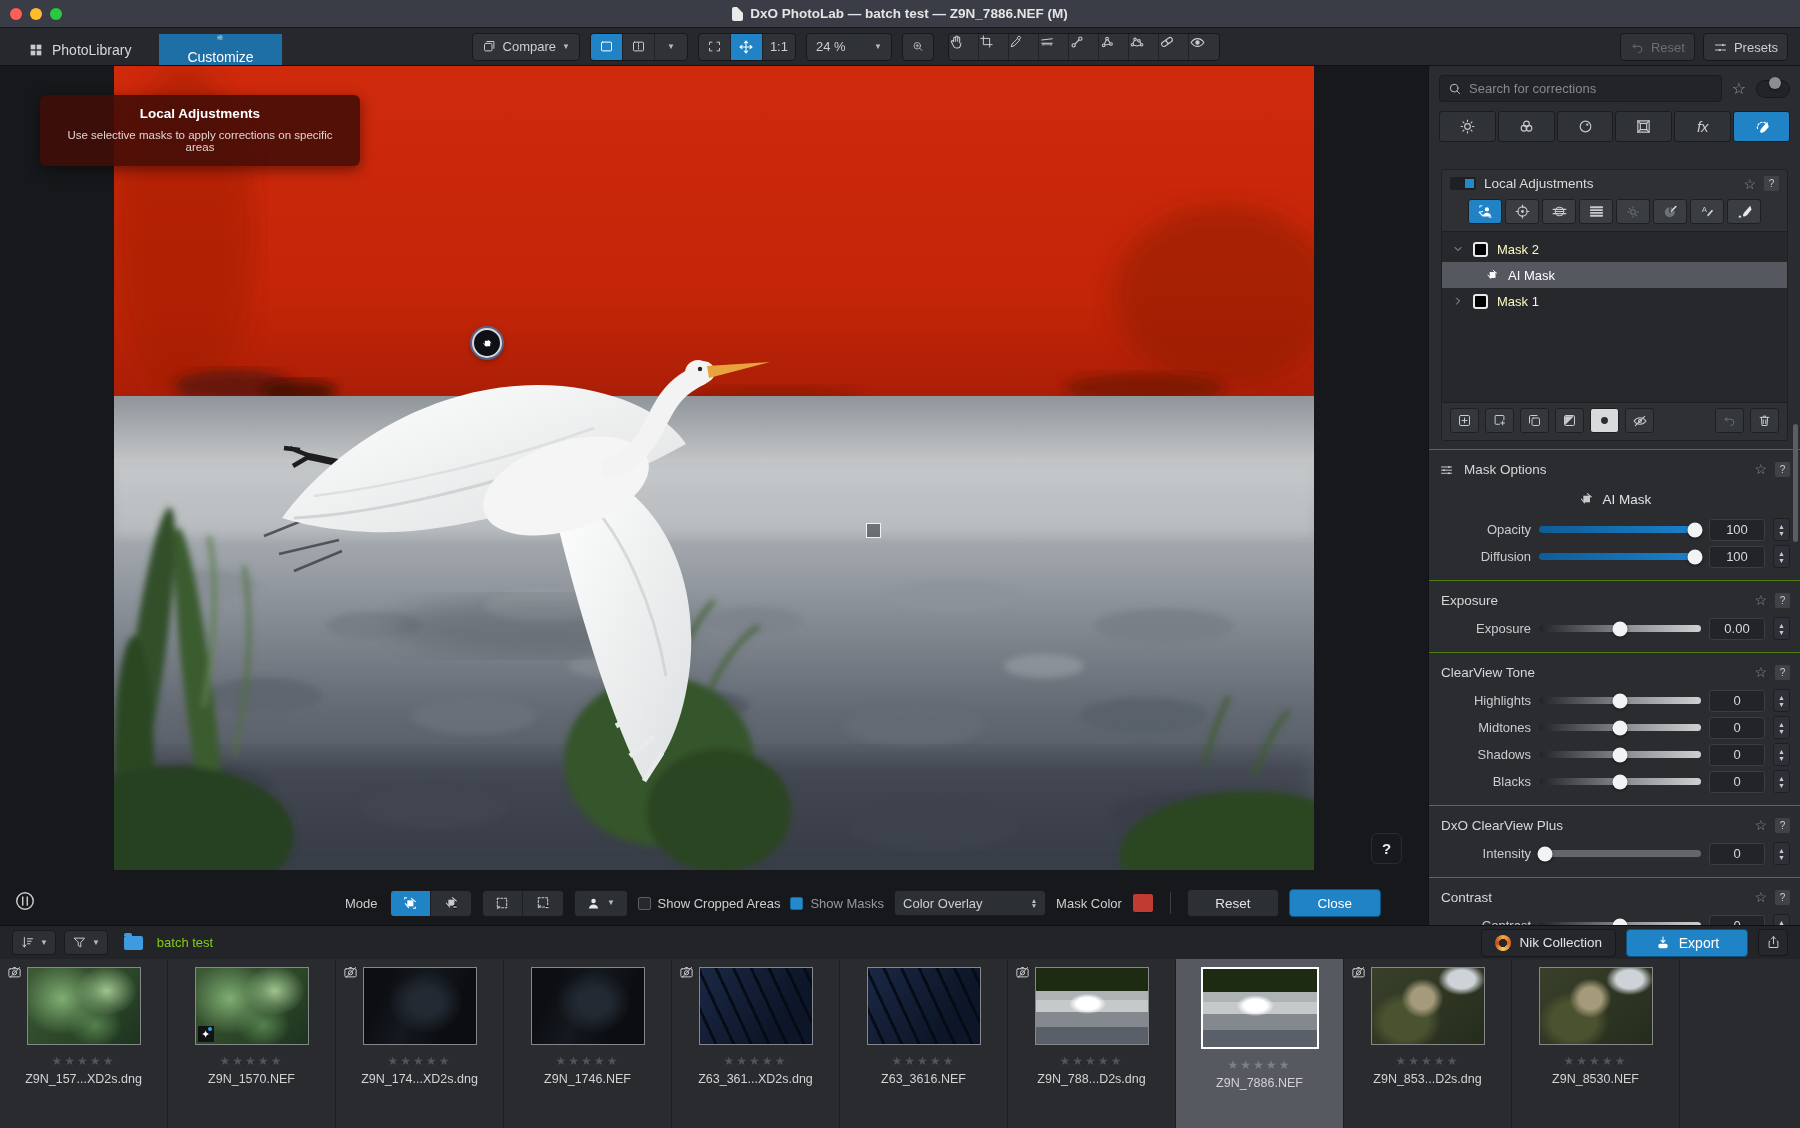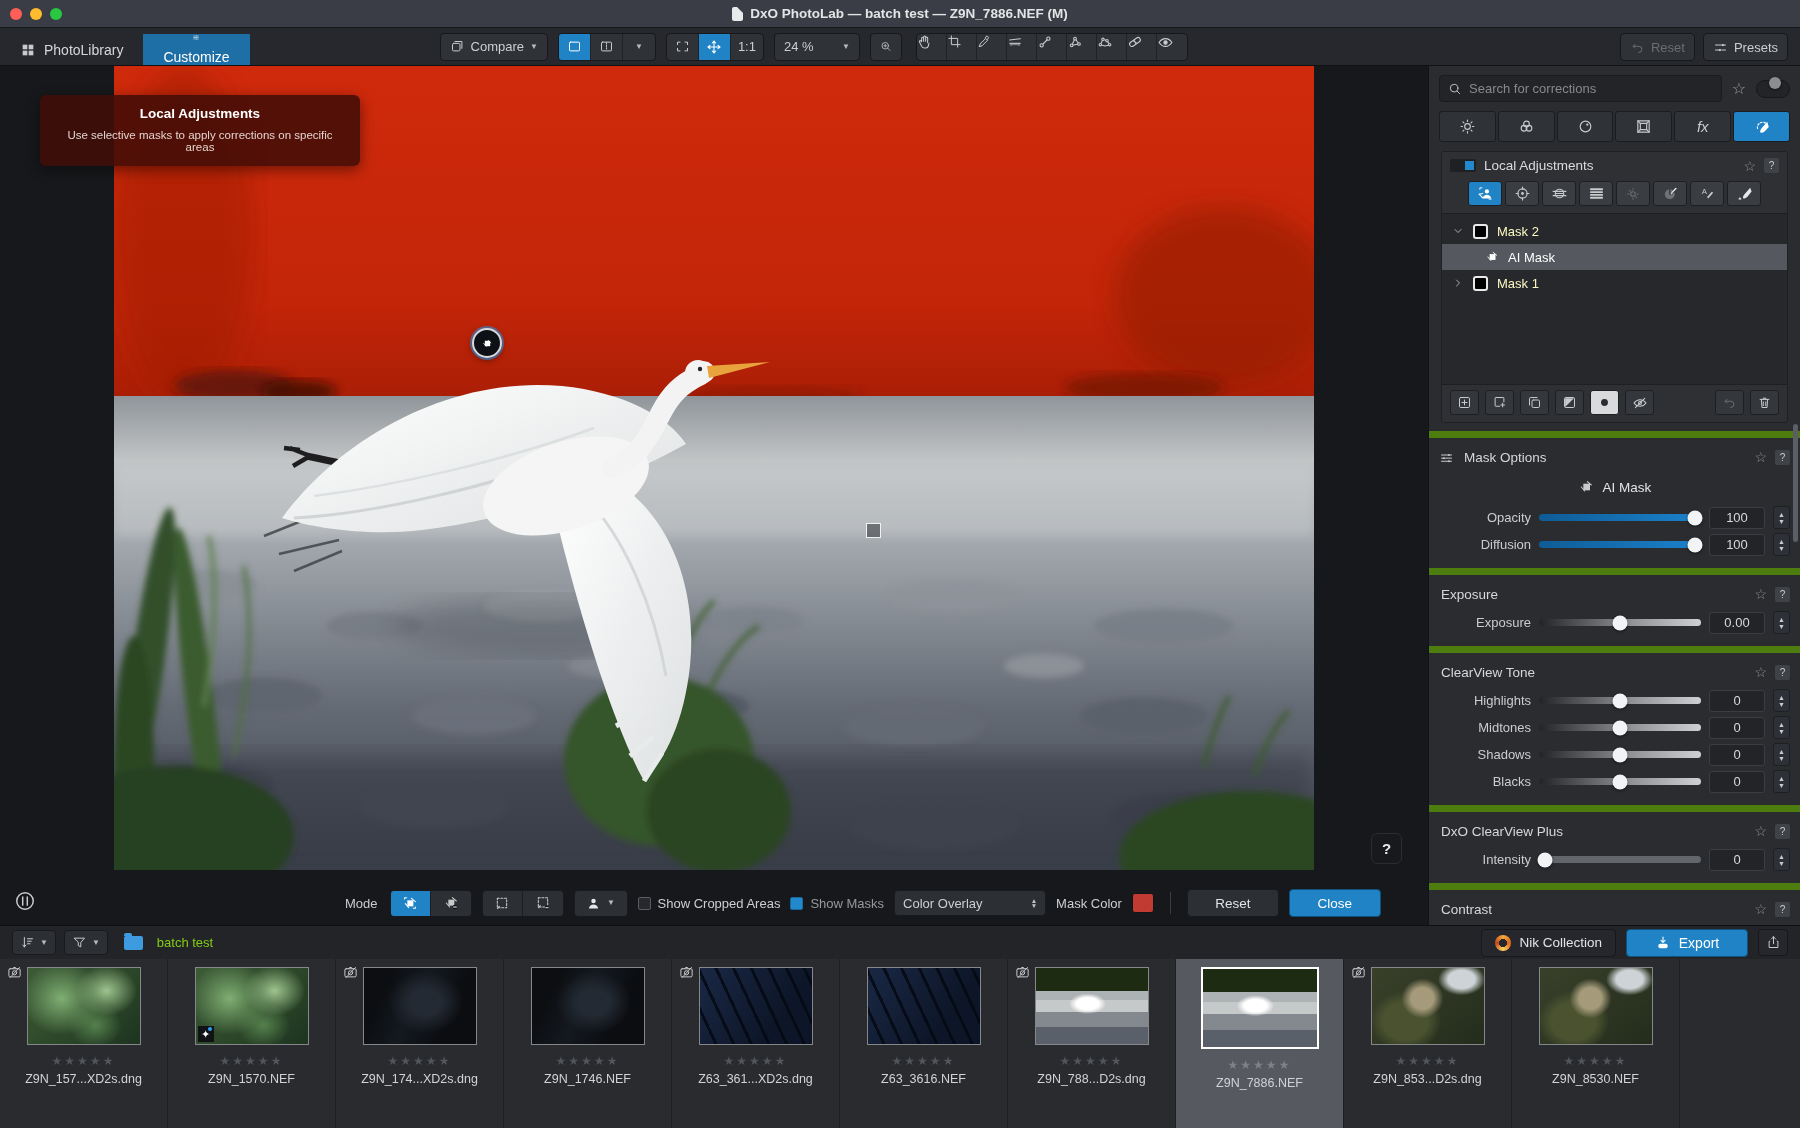--- a/index.html
+++ b/index.html
@@ -11,21 +11,21 @@
   .lights{display:flex;gap:8px;margin-left:10px;}
   .light{width:12px;height:12px;border-radius:50%;}
   .l-red{background:#ff5f57}.l-yellow{background:#febc2e}.l-green{background:#28c840}
   .title-center{position:absolute;left:0;right:0;display:flex;justify-content:center;align-items:center;gap:7px;pointer-events:none;}
   .doc-ic{width:11px;height:14px;background:#e9eaec;border-radius:2px;position:relative;}
   .doc-ic:after{content:"";position:absolute;right:0;top:0;border:3px solid #3a3d45;border-left-color:transparent;border-bottom-color:transparent;}
   .title-txt{font-weight:700;font-size:13.5px;color:#e3e4e6;}
 
   
   .toolbar{height:38px;background:#26282d;display:flex;align-items:stretch;flex:none;border-bottom:1px solid #101113;position:relative;}
-  .tb-tab{display:flex;align-items:center;gap:8px;padding:0 20px;font-size:14px;color:#d6d7d9;margin-top:6px;}
+  .tb-tab{display:flex;align-items:center;gap:8px;padding:0 28px;font-size:14px;color:#d6d7d9;margin-top:6px;}
   .tb-tab.active{background:#1d6fa5;color:#fff;flex-direction:column;}
   .tb-center{display:flex;align-items:center;gap:10px;margin-left:190px;}
   .btn{display:flex;align-items:center;gap:6px;background:#2f3237;border:1px solid #17181b;border-radius:4px;height:28px;padding:0 9px;color:#cdced0;}
   .btn.dim{color:#6b6d71;}
   .group{display:flex;background:#2f3237;border:1px solid #17181b;border-radius:4px;height:28px;overflow:hidden;}
   .group .gbtn{width:32px;display:flex;align-items:center;justify-content:center;border-right:1px solid #202227;}
   .group .gbtn:last-child{border-right:none;}
   .gbtn.blue{background:#1f83c6;color:#fff;}
   .caret{font-size:8px;color:#b9babd;line-height:1;}
   .ratio{font-size:13px;padding:0 4px;}
@@ -76,21 +76,21 @@
   .rpanel{width:372px;background:#2a2c30;border-left:1px solid #121316;position:relative;overflow:hidden;flex:none;}
   .rp-scrollthumb{position:absolute;right:2px;top:358px;width:5px;height:118px;border-radius:3px;background:#5b5e64;}
   .rp-pad{padding:9px 10px 0;}
   .search-row{display:flex;align-items:center;gap:10px;margin-bottom:9px;}
   .search-box{flex:1;height:27px;background:#222428;border:1px solid #1a1b1f;border-radius:4px;display:flex;align-items:center;padding:0 8px;gap:7px;}
   .search-box input{flex:1;background:transparent;border:none;outline:none;color:#d5d6d8;font-size:13px;}
   .search-box input::placeholder{color:#87898d;}
   .star-ic{color:#9a9c9f;font-size:16px;}
   .toggle{width:34px;height:18px;background:#222428;border:1px solid #17181b;border-radius:9px;position:relative;}
   .toggle .knob{position:absolute;right:2px;top:2px;width:12px;height:12px;border-radius:50%;background:#8b8d91;}
-  .rtabs{display:flex;gap:2px;margin-bottom:9px;}
+  .rtabs{display:flex;gap:2px;margin-bottom:27px;}
   .rtab{flex:1;height:31px;background:#2f3237;border:1px solid #1b1c20;border-radius:3px;display:flex;align-items:center;justify-content:center;color:#c9cacc;}
   .rtab.active{background:#1f83c6;}
   .rtab.active .i{stroke:#fff;}
   .fx-txt{font-size:15px;font-style:italic;color:#c9cacc;}
 
   .palette{background:#2e3034;border:1px solid #1e2024;border-radius:3px;margin:0 2px 8px;}
   .pal-hd{height:27px;display:flex;align-items:center;gap:8px;padding:0 8px;}
   .pal-title{font-size:13.5px;color:#dadbdd;flex:1;}
   .mini-toggle{width:26px;height:13px;background:#1e2024;border-radius:2px;position:relative;}
   .mini-toggle:after{content:"";position:absolute;right:2px;top:2px;width:9px;height:9px;background:#2289cc;}
@@ -102,21 +102,21 @@
   .mtool.active .i{stroke:#fff;}
   .mask-list{background:#26282c;border-top:1px solid #1d1f23;border-bottom:1px solid #1d1f23;height:172px;padding-top:4px;}
   .mrow{height:26px;display:flex;align-items:center;gap:9px;padding:0 10px;color:#fef9c3;}
   .mrow.sel{background:#55585e;color:#fff;padding-left:43px;}
   .mcb{width:15px;height:15px;background:#000;border:2px solid #e8e9ea;border-radius:3px;}
   .mask-toolbar{display:flex;align-items:center;gap:6px;padding:5px 8px 7px;}
   .mtb{width:29px;height:25px;background:#34373c;border:1px solid #1d1f23;border-radius:3px;display:flex;align-items:center;justify-content:center;}
   .mtb.lite{background:#d9dadb;}
   .mtb-spacer{flex:1;}
 
-  .section{border-top:7px solid #4d7c0f;padding:4px 10px 10px;}
+  .section{border-top:1px solid #4d7c0f;padding:4px 10px 10px;}
   .sec-hd{height:30px;display:flex;align-items:center;gap:8px;}
   .sec-title{flex:1;font-size:13.5px;color:#d6d7d9;padding-left:2px;}
   .ai-row{display:flex;align-items:center;justify-content:center;gap:9px;height:30px;color:#e2e3e5;font-size:13.5px;margin-bottom:2px;}
   .srow{display:flex;align-items:center;height:27px;gap:8px;}
   .slabel{width:92px;text-align:right;color:#cbccce;font-size:13px;flex:none;}
   .track{flex:1;height:7px;border-radius:4px;position:relative;background:#63666b;}
   .track.blue{background:linear-gradient(90deg,#0f5c96,#1b82cc);}
   .track.grad{background:linear-gradient(90deg,#232427,#8d8f93 55%,#cfd0d2);}
   .knob{position:absolute;top:50%;width:15px;height:15px;border-radius:50%;background:#f2f3f4;transform:translate(-50%,-50%);box-shadow:0 1px 3px rgba(0,0,0,.5);}
   .knob.center{left:50%;} .knob.right{left:calc(100% - 6px);} .knob.left{left:6px;}

